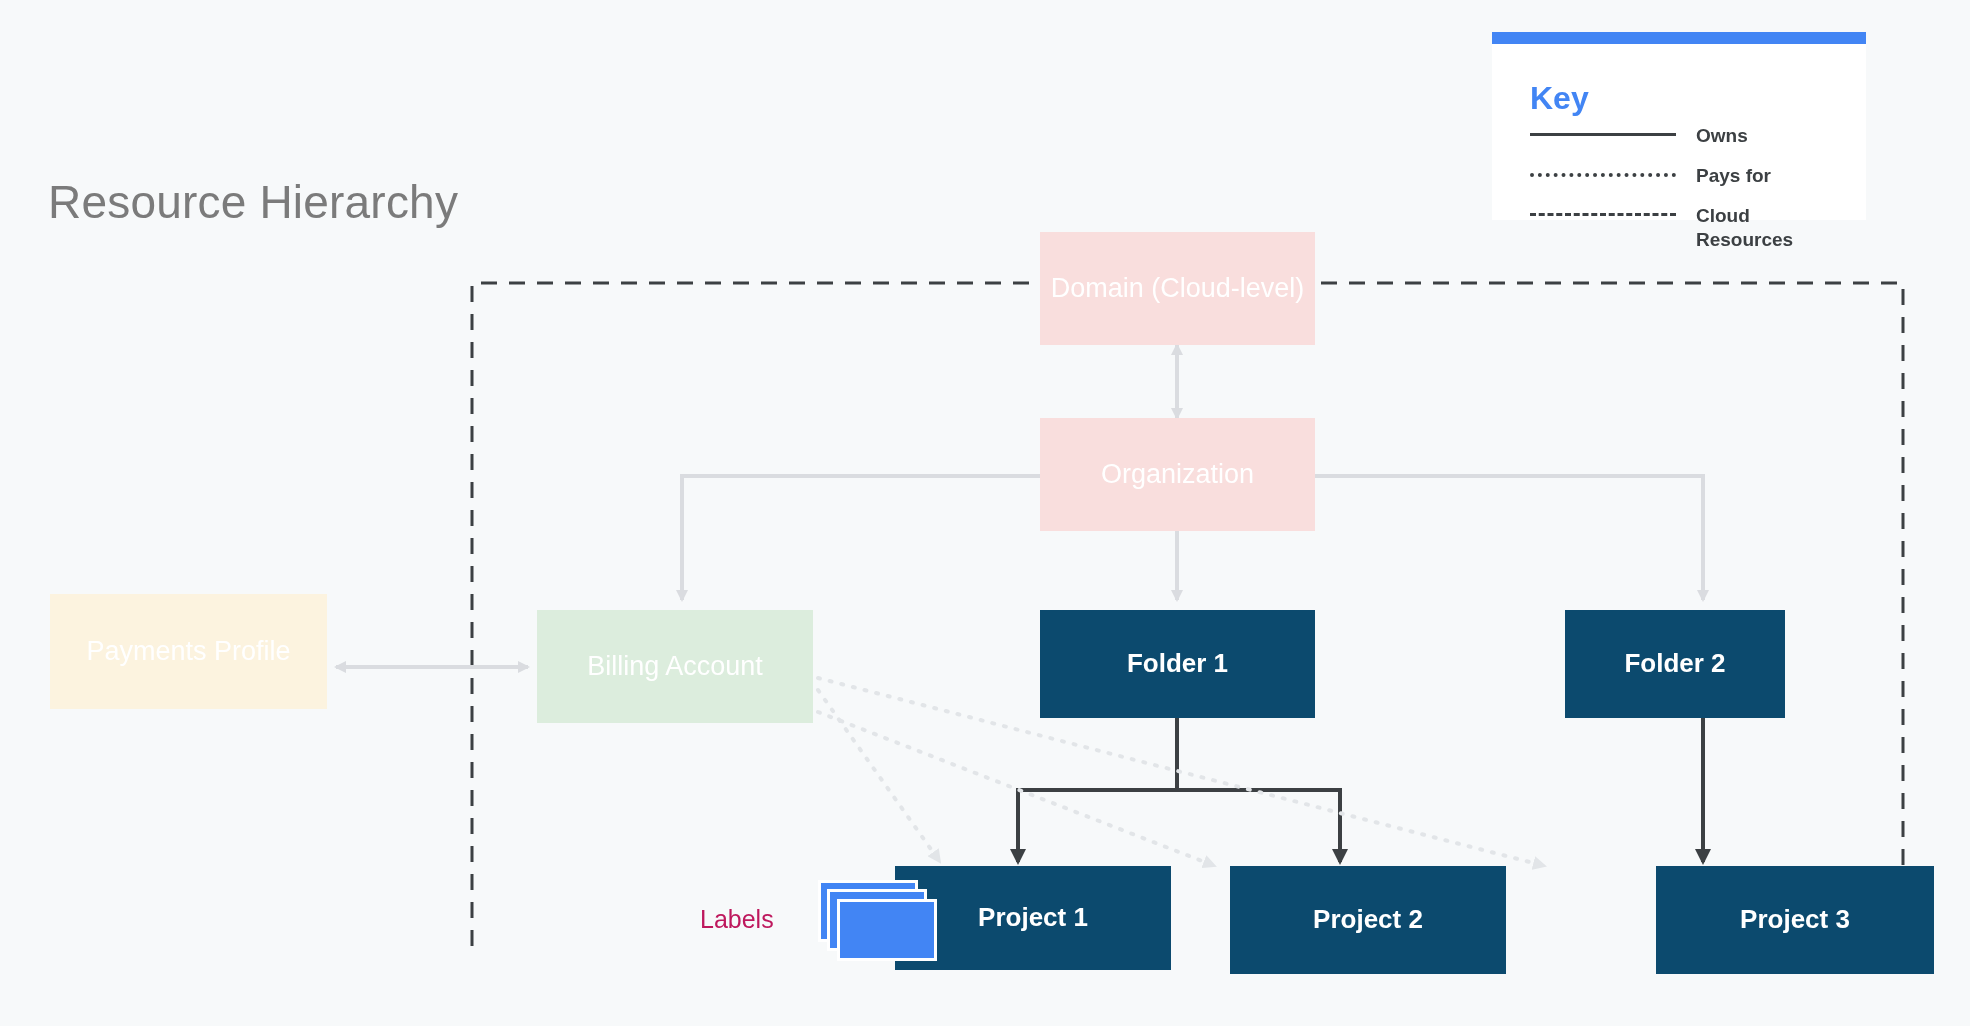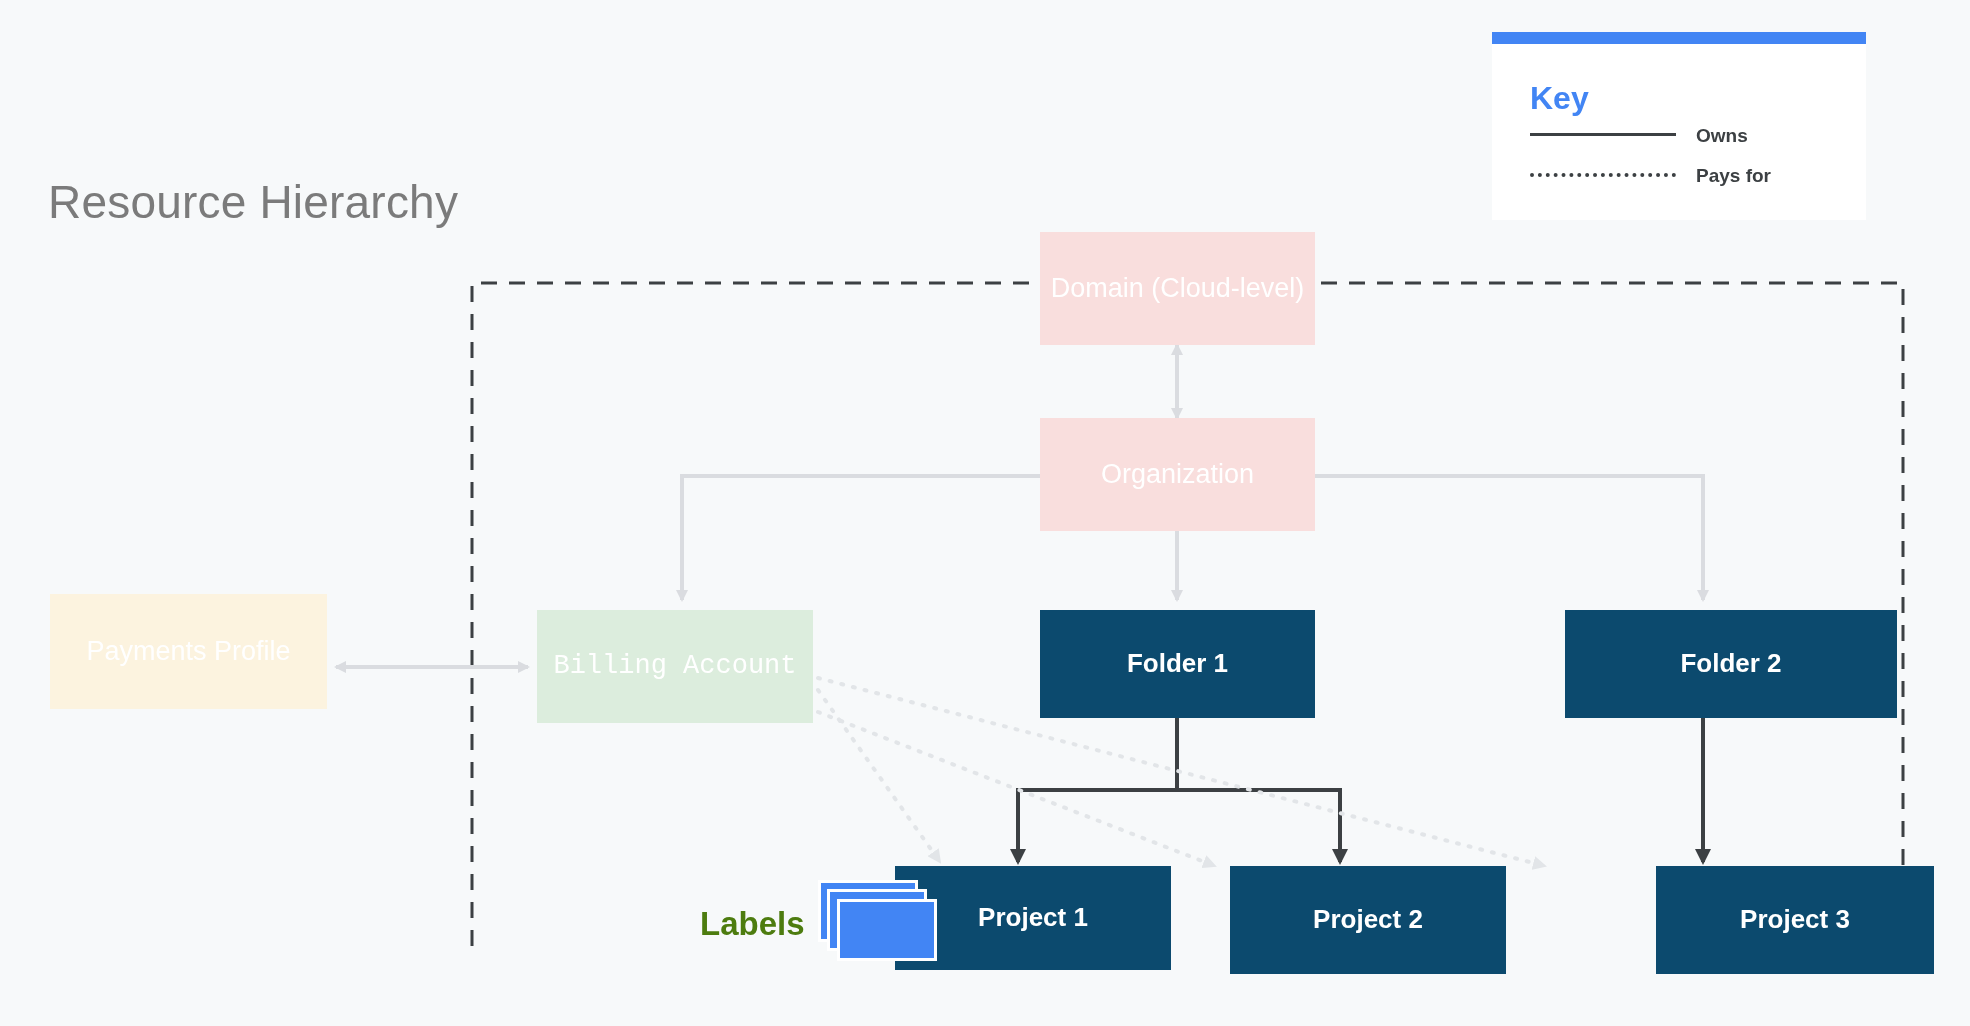--- a/index.html
+++ b/index.html
@@ -59,37 +59,36 @@
     background: #FCF3DF;
     color: #FFFFFF;
     font-size: 27px;
     font-weight: 400;
   }
   .node-green {
     background: #DCEDDD;
     color: #FFFFFF;
     font-size: 27px;
     font-weight: 400;
-    font-family: Liberation Mono, monospace;
   }
   .node-blue {
     background: #0c4a6e;
     color: #FFFFFF;
     font-size: 26px;
     font-weight: 700;
   }
 
   
   .labels-text {
     position: absolute;
     left: 700px;
     top: 905px;
-    font-size: 33px;
-    font-weight: 700;
-    color: #4d7c0f;
+    font-size: 25px;
+    font-weight: 400;
+    color: #be185d;
     white-space: nowrap;
   }
   .labels-stack {
     position: absolute;
     left: 818px;
     top: 880px;
     width: 130px;
     height: 80px;
   }
   .labels-stack .card {
@@ -213,21 +212,21 @@
   <div class="node node-pink" style="left:1040px; top:232px; width:275px; height:113px;">Domain (Cloud-level)</div>
 
   <div class="node node-pink" style="left:1040px; top:418px; width:275px; height:113px;">Organization</div>
 
   <div class="node node-beige" style="left:50px; top:594px; width:277px; height:115px;">Payments Profile</div>
 
   <div class="node node-green" style="left:537px; top:610px; width:276px; height:113px;">Billing Account</div>
 
   <div class="node node-blue" style="left:1040px; top:610px; width:275px; height:108px;">Folder 1</div>
 
-  <div class="node node-blue" style="left:1565px; top:610px; width:332px; height:108px;">Folder 2</div>
+  <div class="node node-blue" style="left:1565px; top:610px; width:220px; height:108px;">Folder 2</div>
 
   <div class="node node-blue" style="left:895px; top:866px; width:276px; height:104px;">Project 1</div>
 
   <div class="node node-blue" style="left:1230px; top:866px; width:276px; height:108px;">Project 2</div>
 
   <div class="node node-blue" style="left:1656px; top:866px; width:278px; height:108px;">Project 3</div>
 
   <div class="labels-text">Labels</div>
   <div class="labels-stack">
     <div class="card c1"></div>
@@ -247,17 +246,23 @@
         <div class="key-label">Owns</div>
       </div>
 
       <div class="key-row">
         <div class="key-swatch">
           <div class="rule dotted"></div>
         </div>
         <div class="key-label">Pays for</div>
       </div>
 
+      <div class="key-row">
+        <div class="key-swatch">
+          <div class="rule dashed"></div>
+        </div>
+        <div class="key-label">Cloud Resources</div>
+      </div>
 
     </div>
   </div>
 
 </div>
 
 </body></html>

